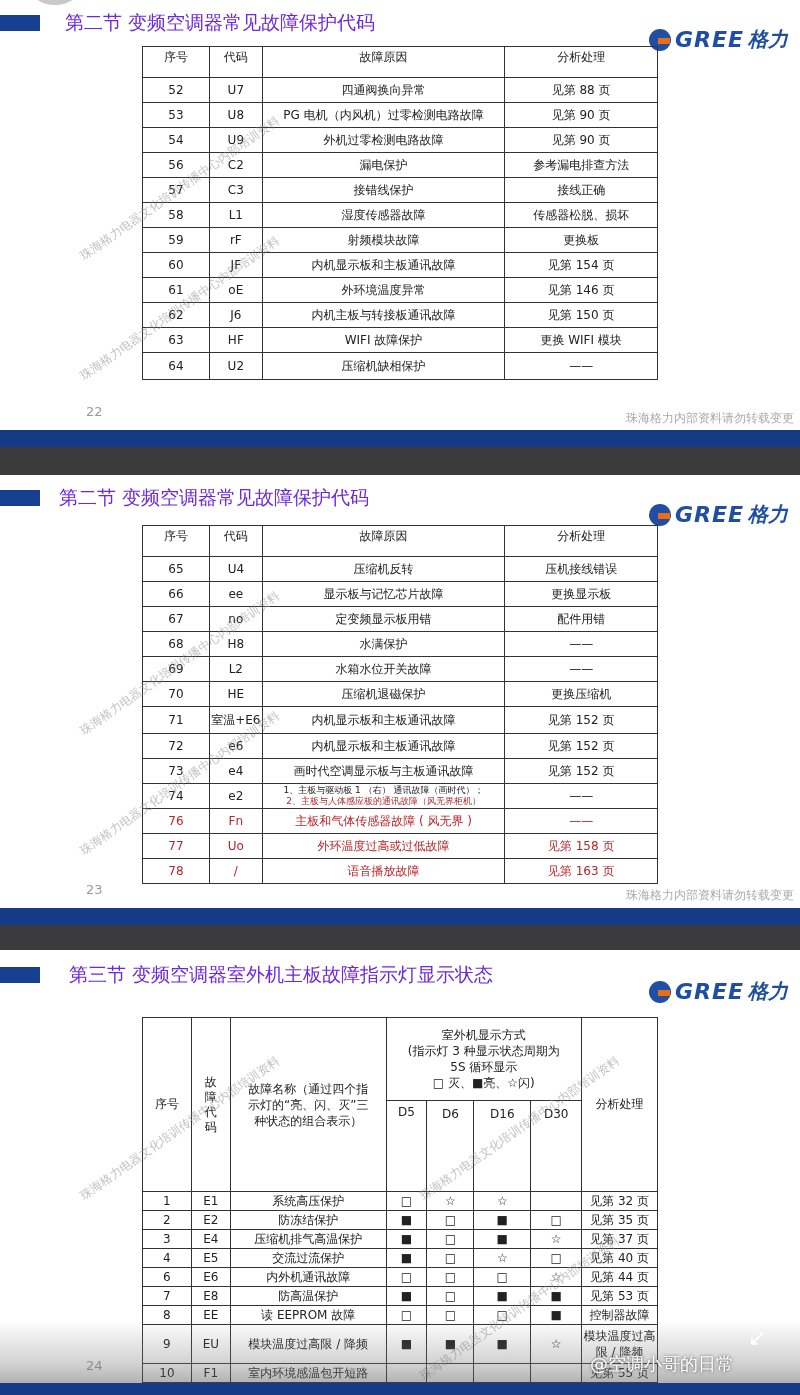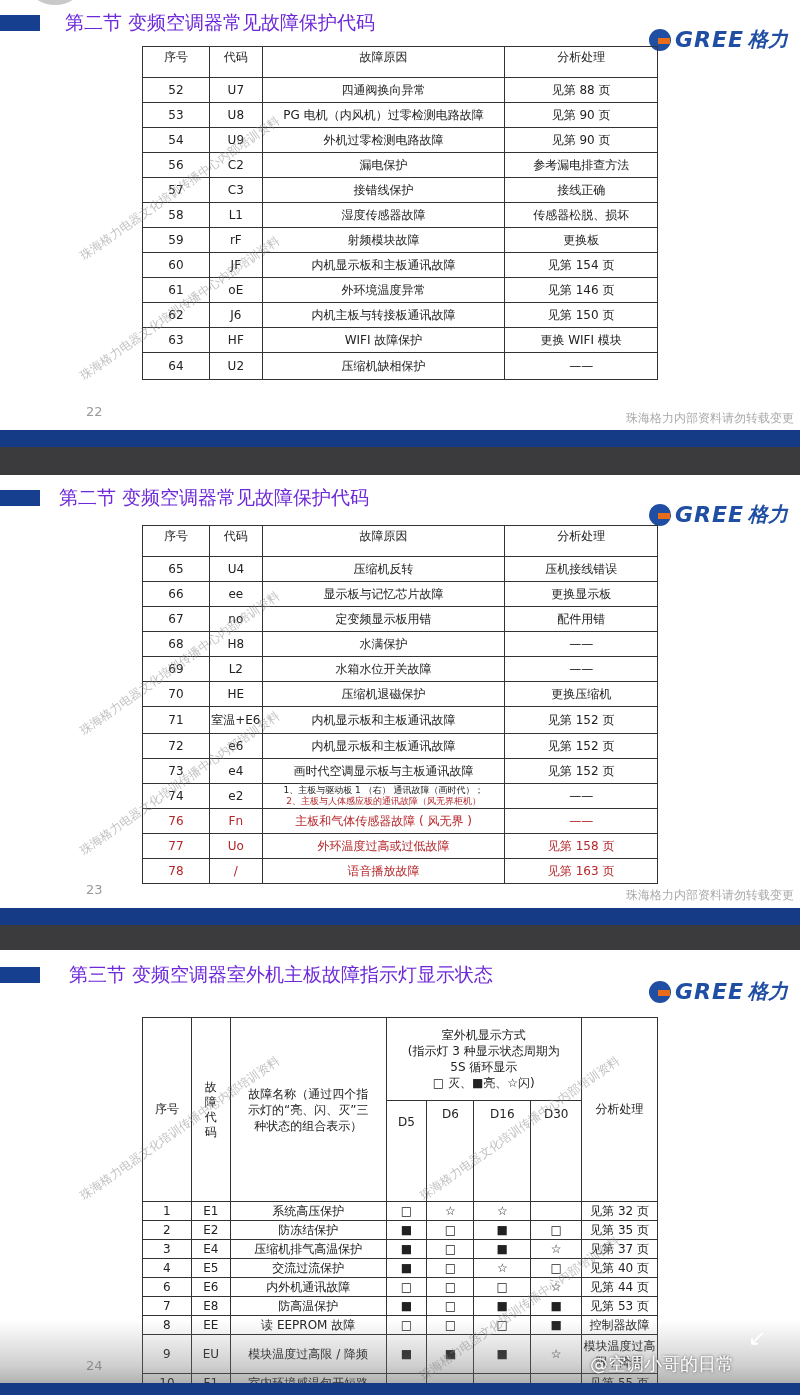--- a/index.html
+++ b/index.html
@@ -295,21 +295,21 @@
       <td rowspan="2" style="line-height:16px;padding:0 12px;margin-left:28px;">故障名称（通过四个指示灯的“亮、闪、灭”三种状态的组合表示）</td>
       <td colspan="4" style="height:82px;line-height:16px;">
         <div>室外机显示方式</div>
         <div>(指示灯 3 种显示状态周期为</div>
         <div>5S 循环显示</div>
         <div>□ 灭、■亮、☆闪)</div>
       </td>
       <td rowspan="2">分析处理</td>
     </tr>
     <tr>
-      <td style="height:86px;vertical-align:top;padding-top:14px;">D5</td>
+      <td style="height:86px;vertical-align:top;padding-top:4px;">D5</td>
       <td style="vertical-align:top;padding-top:6px;">D6</td>
       <td style="vertical-align:top;padding-top:6px;">D16</td>
       <td style="vertical-align:top;padding-top:6px;">D30</td>
     </tr>
     <tr>
           <td>1</td>
           <td>E1</td>
           <td>系统高压保护</td>
           <td class="sym">□</td>
           <td class="sym">☆</td>

